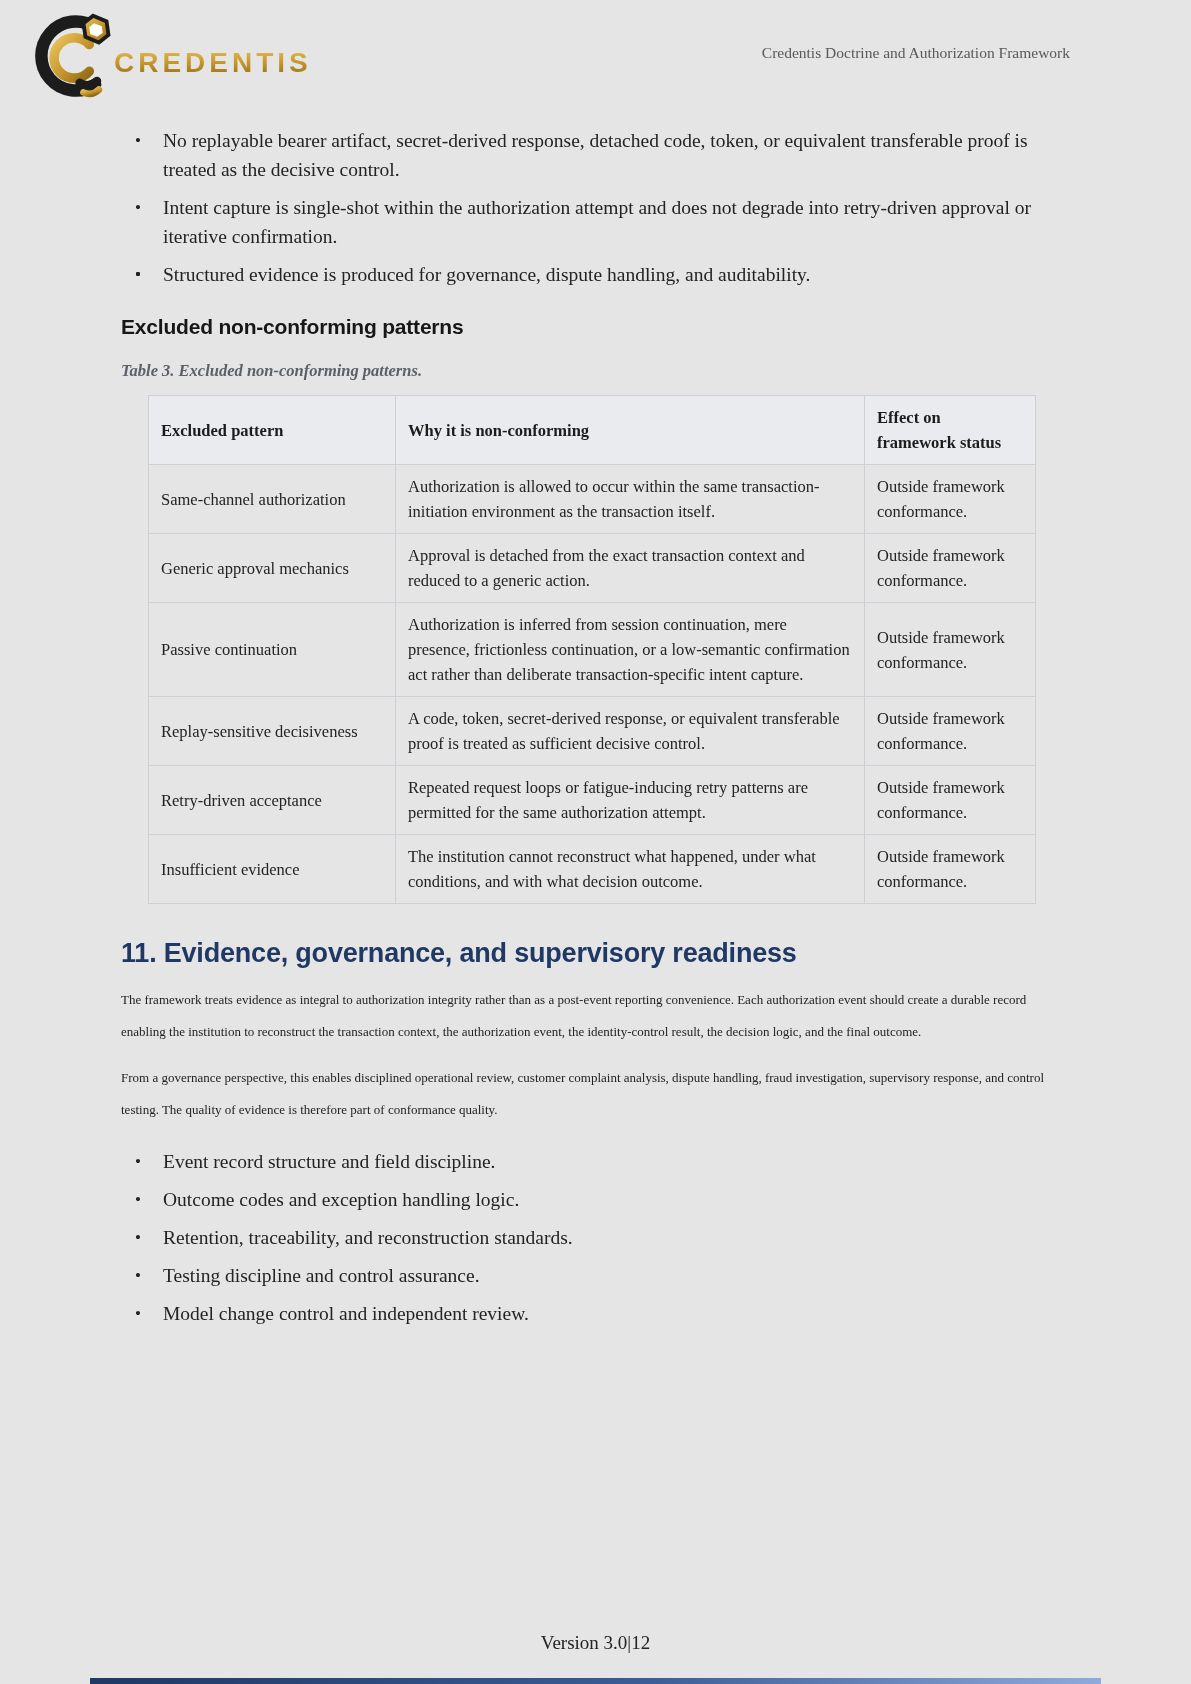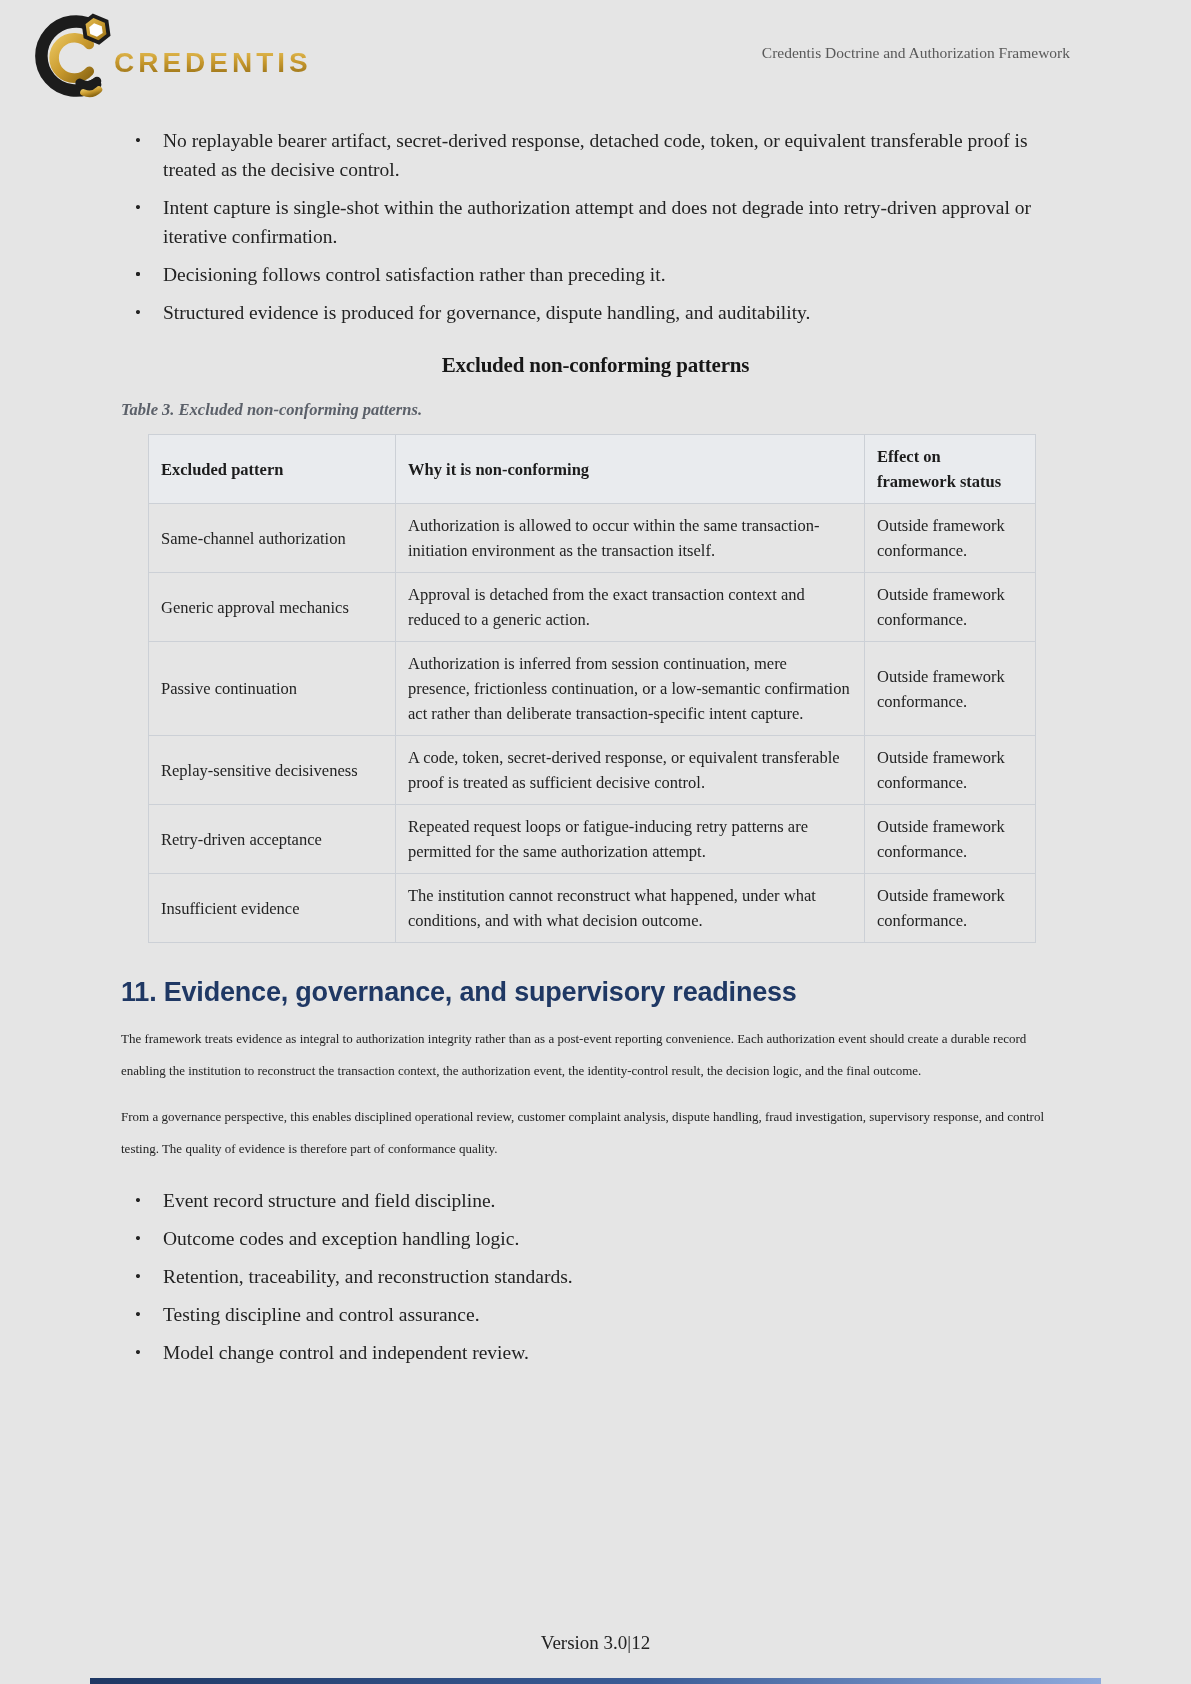--- a/index.html
+++ b/index.html
@@ -68,27 +68,26 @@
     color: #232323;
   }
   ul.doc-bullets li .bullet-glyph {
     position: absolute;
     left: 14px;
     top: 0;
     font-size: 17px;
   }
 
   h3.sub-heading {
-    font-family: Liberation Serif, serif;
+    font-family: Liberation Sans, sans-serif;
     font-weight: bold;
     font-size: 21px;
     color: #171717;
     margin-top: 26px;
     letter-spacing: -0.2px;
-    text-align: center;
   }
 
   .table-caption {
     font-style: italic;
     font-size: 16.5px;
     color: #5b6069;
     margin-top: 22px;
     font-weight: bold;
   }
 
@@ -198,21 +197,20 @@
           <span class="bullet-glyph">•</span>
           <span>Intent capture is single-shot within the authorization attempt and does not degrade into retry-driven approval or iterative confirmation.</span>
         </li>
 
         <li>
           <span class="bullet-glyph">•</span>
         </li>
 
         <li>
           <span class="bullet-glyph">•</span>
-          <span>Decisioning follows control satisfaction rather than preceding it.</span>
         </li>
 
         <li>
           <span class="bullet-glyph">•</span>
           <span>Structured evidence is produced for governance, dispute handling, and auditability.</span>
         </li>
       </ul>
 
     <h3 class="sub-heading">Excluded non-conforming patterns</h3>
 

